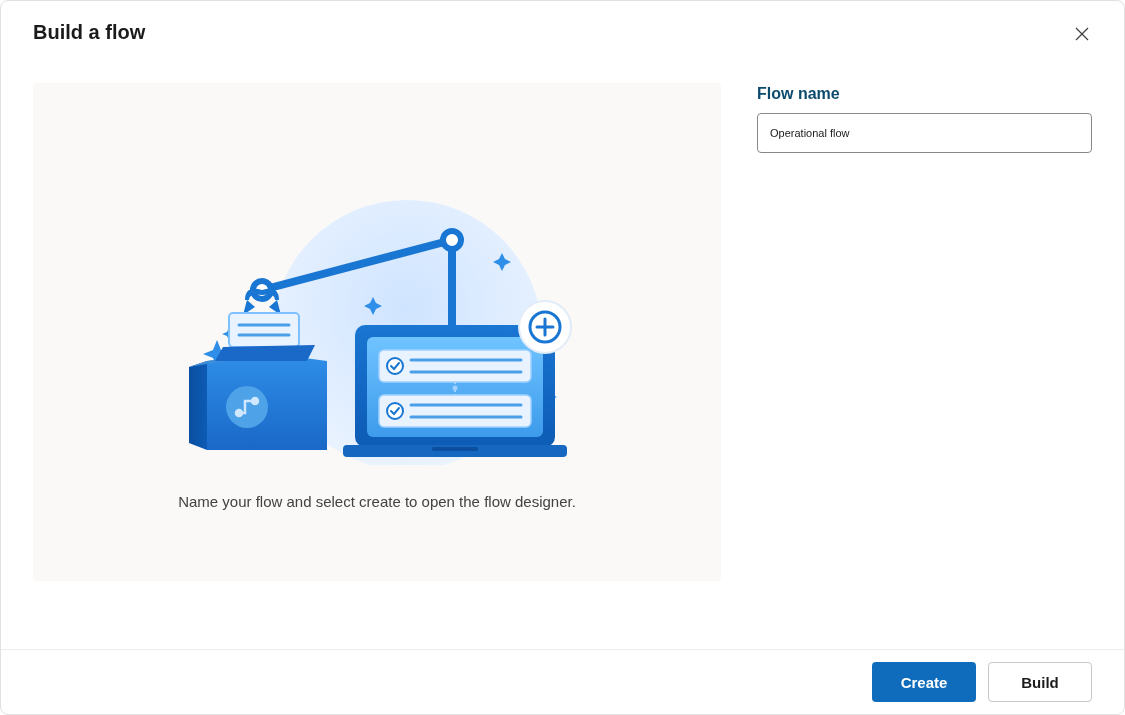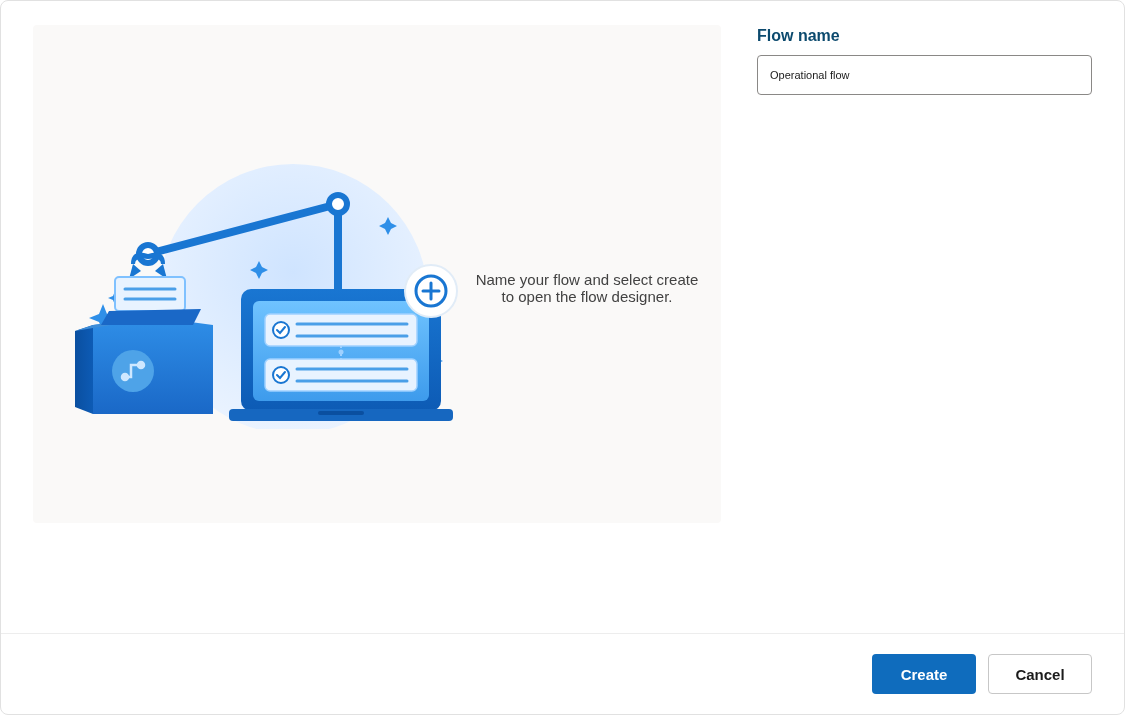--- a/index.html
+++ b/index.html
@@ -55,20 +55,21 @@
       display: flex;
       gap: 36px;
       padding: 24px 32px 20px 32px;
     }
     .illustration-panel {
       width: 688px;
       height: 498px;
       background: #faf9f8;
       border-radius: 4px;
       display: flex;
+      flex-direction: column;
       align-items: center;
       justify-content: center;
       padding: 40px 20px 40px 20px;
     }
     .illustration {
       width: 420px;
       height: 280px;
       position: relative;
       margin-top: 30px;
     }
@@ -95,21 +96,21 @@
       border: 1px solid #8a8886;
       border-radius: 4px;
       padding: 0 12px;
       font-size: 11px;
       font-family: inherit;
       color: #1b1b1b;
       outline: none;
     }
     .dialog-footer {
       border-top: 1px solid #ededed;
-      padding: 20px 32px;
+      padding: 12px 32px;
       display: flex;
       justify-content: flex-end;
       gap: 12px;
     }
     .btn {
       min-width: 104px;
       height: 40px;
       border-radius: 4px;
       font-size: 15px;
       font-weight: 600;
@@ -125,20 +126,31 @@
     .btn-secondary {
       background: #fff;
       color: #1b1b1b;
       border: 1px solid #c7c7c7;
     }
   </style>
 </head>
 <body>
 
 <div class="dialog">
+  <div class="dialog-header">
+    <h1 class="dialog-title">Build a flow</h1>
+    <button class="close-btn">
+      <span>
+        <svg viewBox="0 0 14 14" fill="none" stroke="currentColor" stroke-width="1.3">
+          <line x1="1" y1="1" x2="13" y2="13"></line>
+          <line x1="13" y1="1" x2="1" y2="13"></line>
+        </svg>
+      </span>
+    </button>
+  </div>
 
   <div class="dialog-body">
     <div class="illustration-panel">
       <div class="illustration">
         <svg viewBox="0 0 420 280" width="420" height="280">
           <defs>
             <radialGradient id="bgGrad" cx="50%" cy="40%" r="60%">
               <stop offset="0%" stop-color="#cfe4ff"></stop>
               <stop offset="100%" stop-color="#eaf3ff"></stop>
             </radialGradient>
@@ -240,15 +252,15 @@
     </div>
 
     <div class="form-panel">
       <label class="field-label">Flow name</label>
       <input type="text" class="text-input" value="Operational flow" style="">
     </div>
   </div>
 
   <div class="dialog-footer">
     <button class="btn btn-primary">Create</button>
-    <button class="btn btn-secondary">Cancel</button>
+    <button class="btn btn-secondary">Build</button>
   </div>
 </div>
 
 </body></html>

